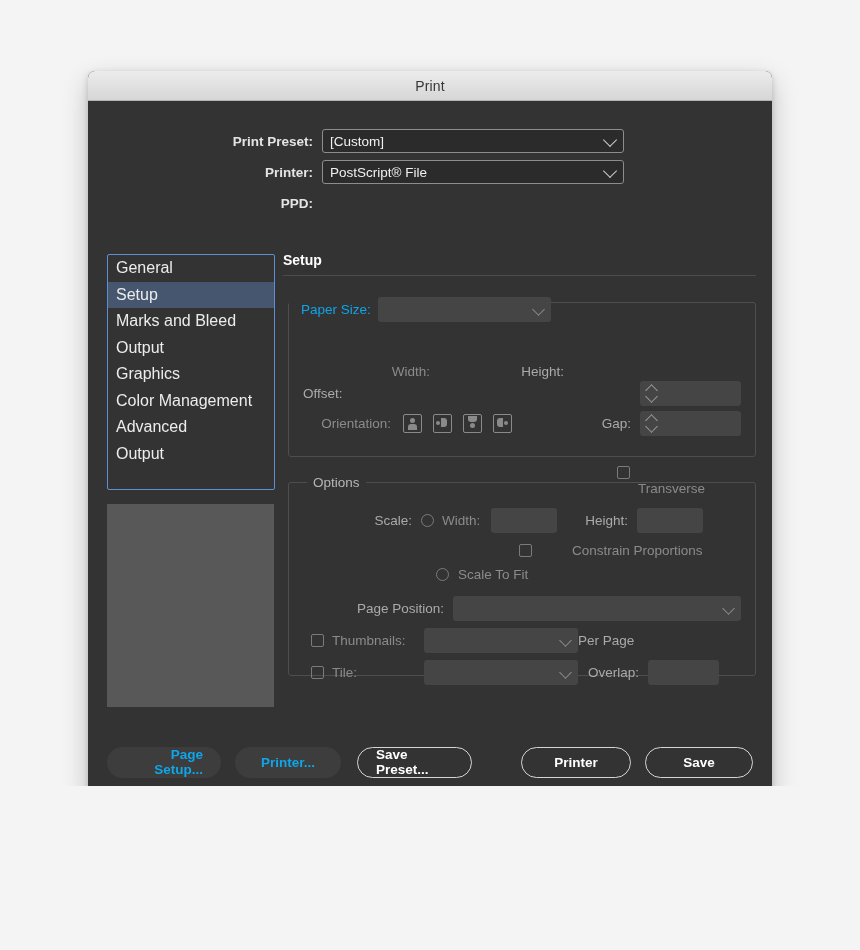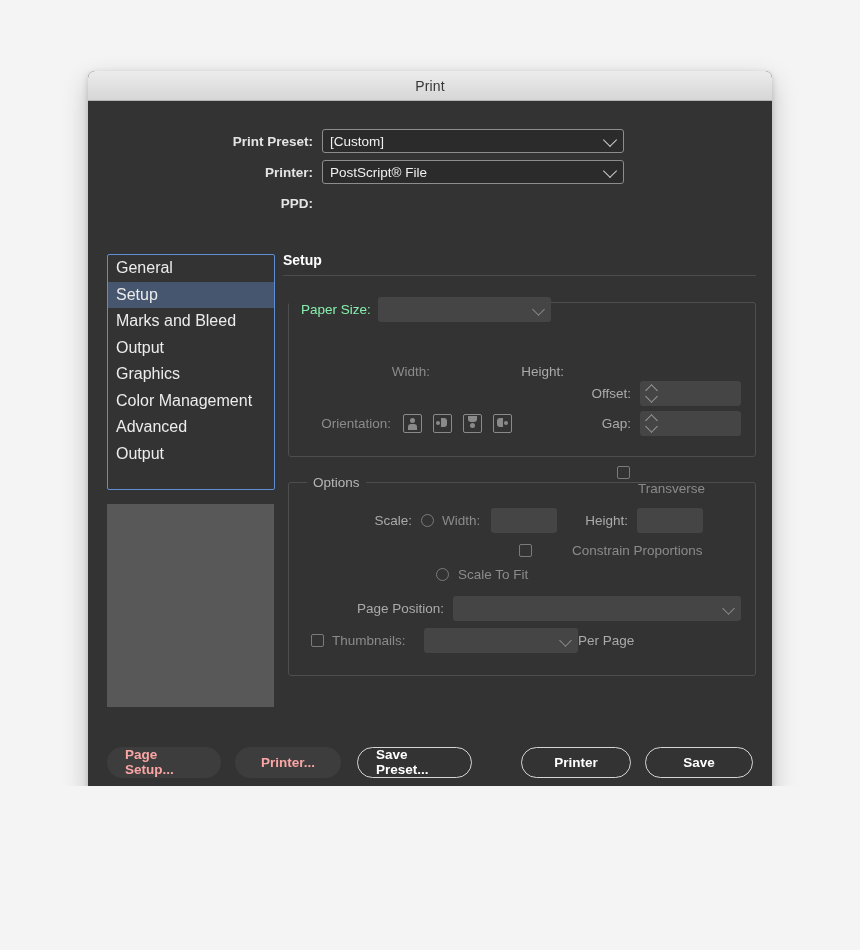--- a/index.html
+++ b/index.html
@@ -181,21 +181,21 @@
   
   #papersize-row {
     position: absolute;
     left: 0;
     top: -13px;
     display: flex;
     align-items: center;
   }
   #papersize-row .lbl {
     font-size: 13.5px;
-    color: #86efac;
+    color: #0ea5e9;
     background: #333333;
     padding: 0 7px 0 12px;
   }
 
   .row { display: flex; align-items: center; }
   .lab { font-size: 13.5px; color: #aaaaaa; }
   .lab-dim { font-size: 13.5px; color: #8b8b8b; }
 
   
   .tfield {
@@ -281,21 +281,22 @@
     padding: 0 18px;
   }
   .btn-out {
     border: 1.5px solid #d5d5d5;
     color: #ffffff;
     background: transparent;
   }
   .btn-dis {
     border: none;
     background: #3d3d3d;
-    color: #fca5a5;
+    color: #0ea5e9;
+    text-align: right;
   }
 </style>
 </head>
 <body>
 
 <div id="stage">
 
   <div id="dialog">
 
     <div id="titlebar">
@@ -373,21 +374,21 @@
             </div>
           </div>
 
           <div class="row" style="margin-top:28px;">
             <span class="lab-dim" style="width:127px;text-align:right;">Width:</span>
             <span class="lab-dim" style="width:60px;padding-left:8px;"></span>
             <span class="lab" style="width:66px;text-align:right;">Height:</span>
             <span class="lab-dim" style="padding-left:8px;"></span>
           </div>
 
-          <div class="row" style="margin-top:2px;justify-content:flex-end;">
+          <div class="row" style="margin-top:2px;justify-content:space-between;">
             <span class="lab" style="padding-right:9px;">Offset:</span>
             <div class="spin" style="width:101px;">
               <span class="up"></span>
               <span class="dn"></span>
             </div>
           </div>
 
           <div class="row" style="margin-top:5px;">
             <span class="lab-dim" style="width:88px;text-align:right;">Orientation:</span>
             <div class="row" style="padding-left:12px;gap:11px;">
@@ -454,20 +455,30 @@
           <div class="row" style="margin-top:7px;">
             <span class="cbx" style="margin-left:8px;"></span>
             <span class="lab-dim" style="padding-left:8px;width:92px;">Thumbnails:</span>
             <div class="combo-dis" style="width:154px;">
               <span></span>
               <span class="chev"></span>
             </div>
             <span class="lab" style="padding-left:0;">Per Page</span>
           </div>
 
+          <div class="row" style="margin-top:7px;">
+            <span class="cbx" style="margin-left:8px;"></span>
+            <span class="lab-dim" style="padding-left:8px;width:92px;">Tile:</span>
+            <div class="combo-dis" style="width:154px;">
+              <span></span>
+              <span class="chev"></span>
+            </div>
+            <span class="lab" style="padding-left:10px;">Overlap:</span>
+            <div class="tfield" style="width:71px;margin-left:9px;"></div>
+          </div>
         </fieldset>
 
       </div>
 
       <div id="footer">
         <div class="btn btn-dis" style="width:114px;">Page Setup...</div>
         <div class="btn btn-dis" style="width:106px;margin-left:14px;">Printer...</div>
         <div class="btn btn-out" style="width:115px;margin-left:16px;">Save Preset...</div>
         <div class="btn btn-out" style="width:110px;margin-left:auto;">Printer</div>
         <div class="btn btn-out" style="width:108px;margin-left:14px;">Save</div>

